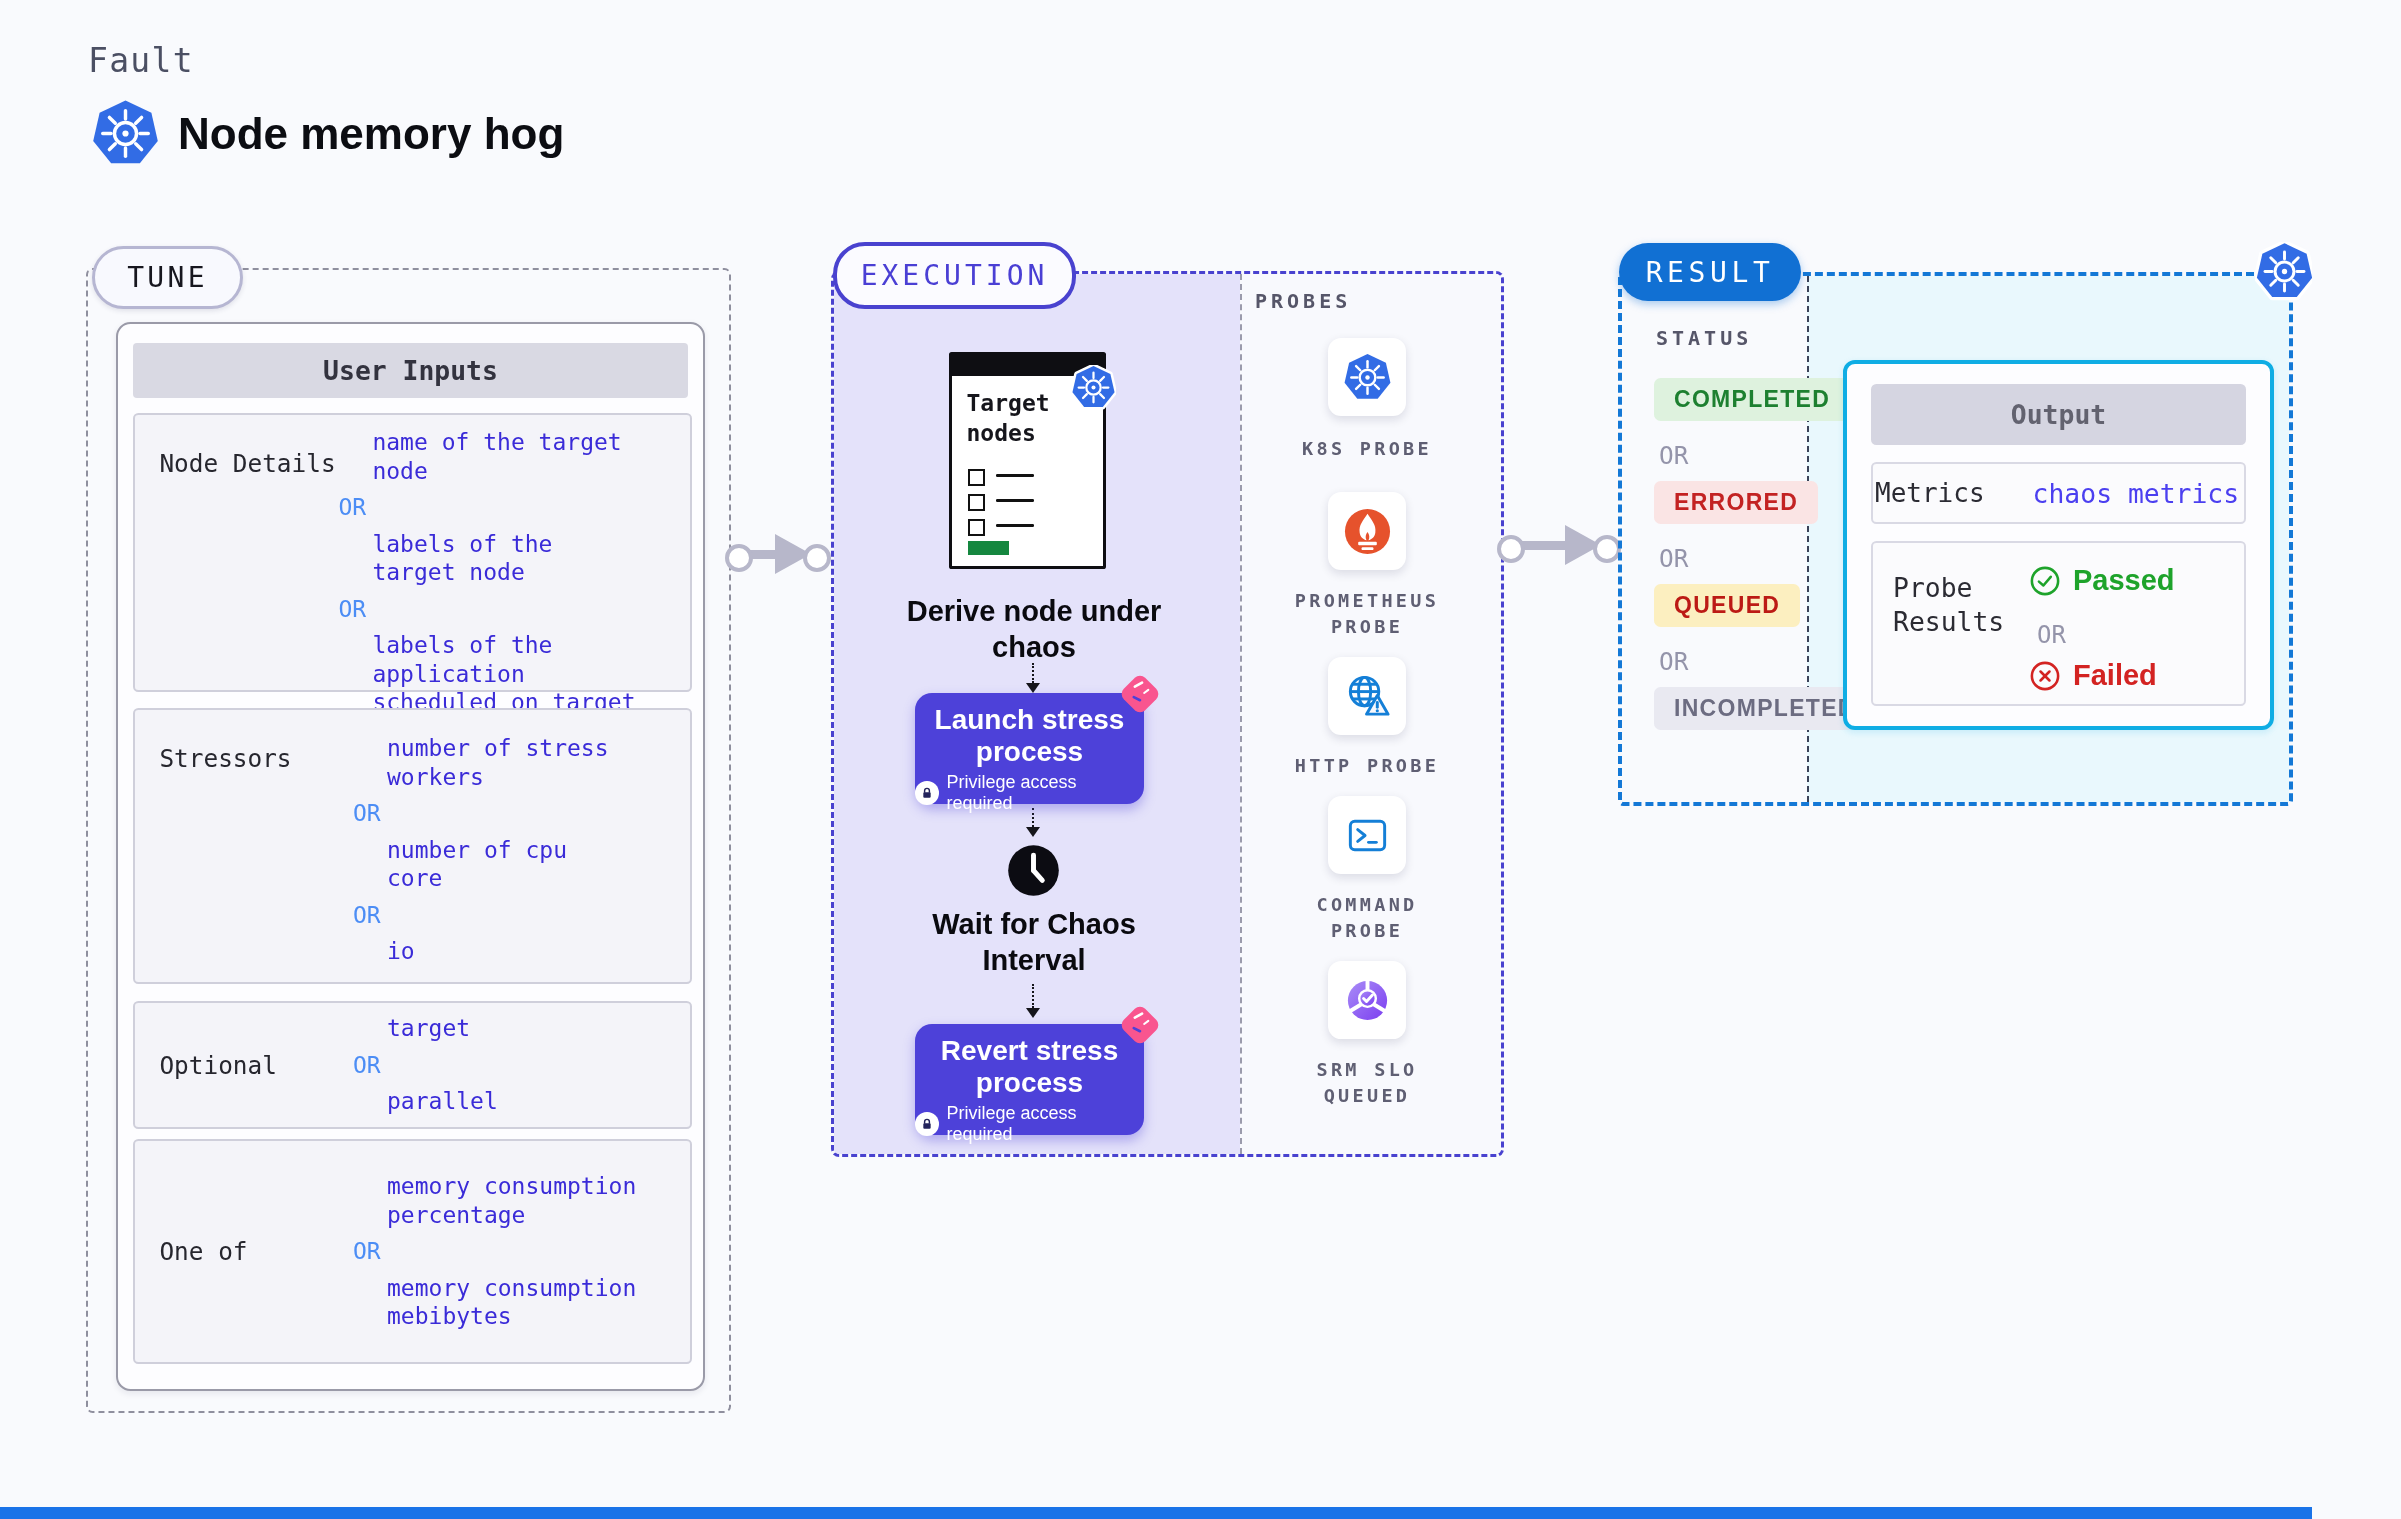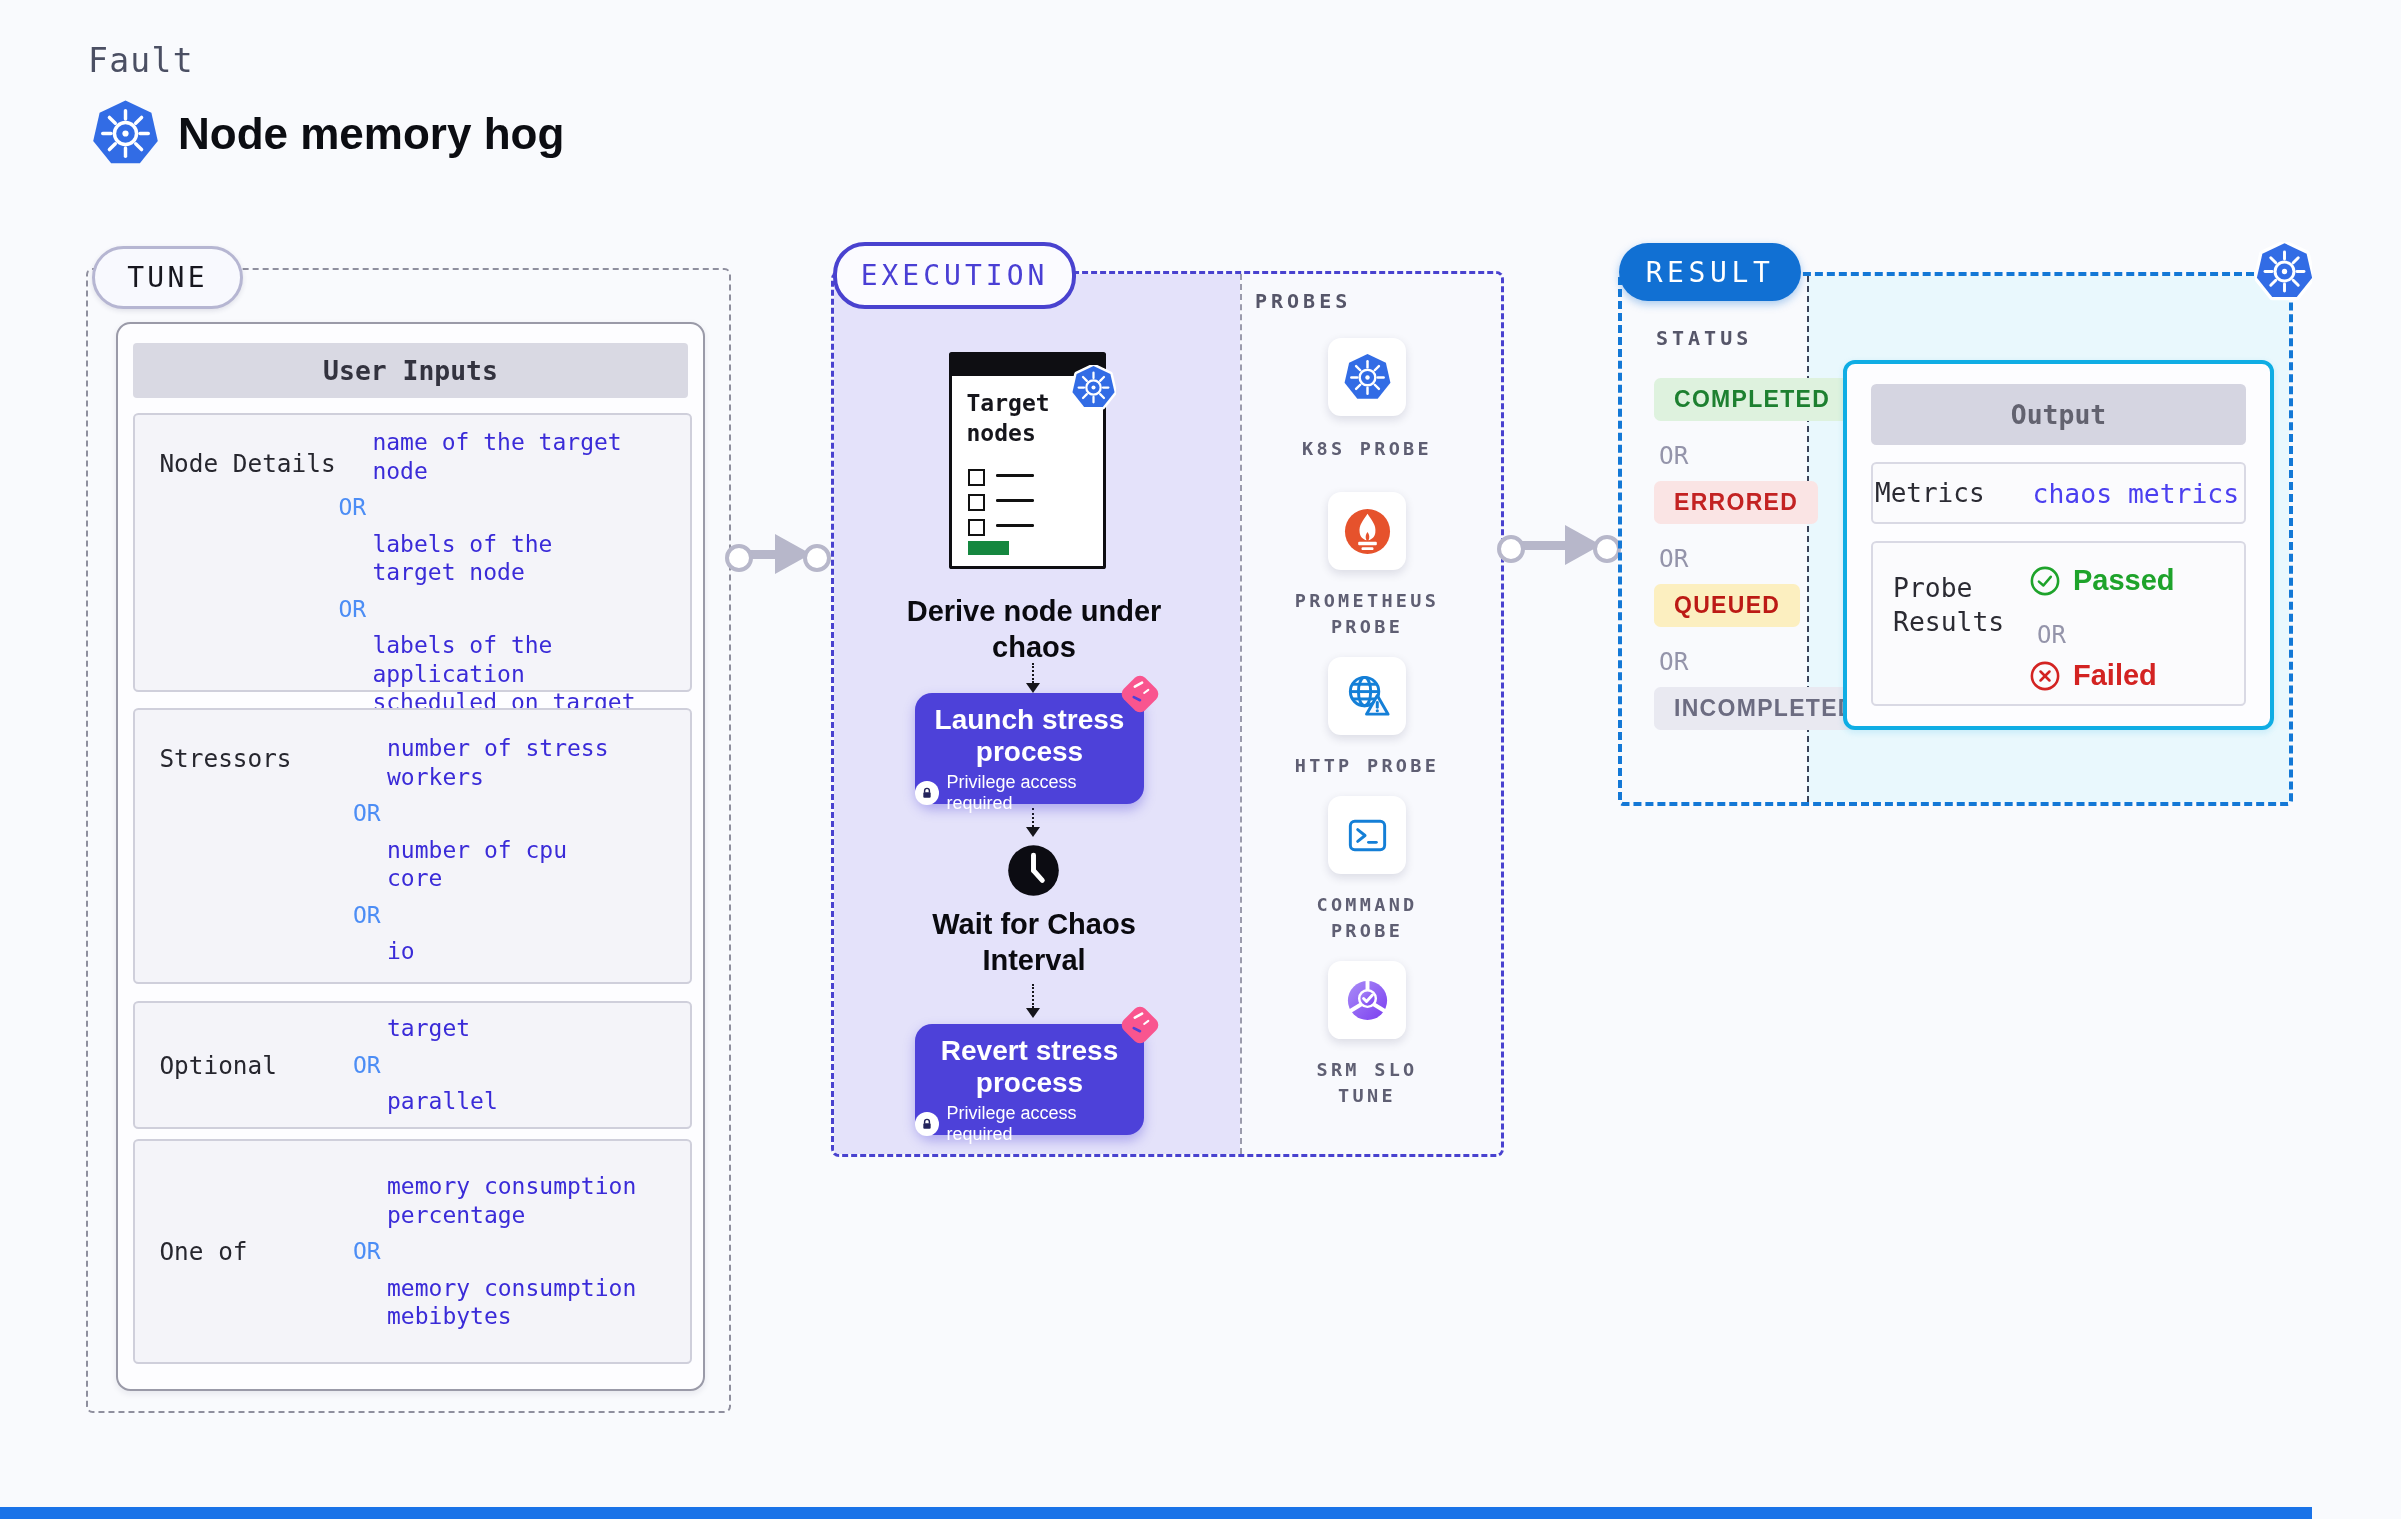--- a/index.html
+++ b/index.html
@@ -360,21 +360,21 @@
     </div>
   <div class="plabel pre" style="top:892px;">COMMAND
 PROBE</div>
 
   <div class="tile" style="top:961px;">
       <svg viewBox="0 0 100 100">
         <use href="#slo"></use>
       </svg>
     </div>
   <div class="plabel pre" style="top:1057px;">SRM SLO
-TUNE</div>
+QUEUED</div>
 
   <div class="arrow" style="left:1497px;top:528px;width:124px;">
     <div class="shaft"></div>
       <div class="head"></div>
       <div class="ringL"></div>
       <div class="ringR"></div>
   </div>
 
   <div class="abs res-box">
     <div class="res-cyan"></div>

